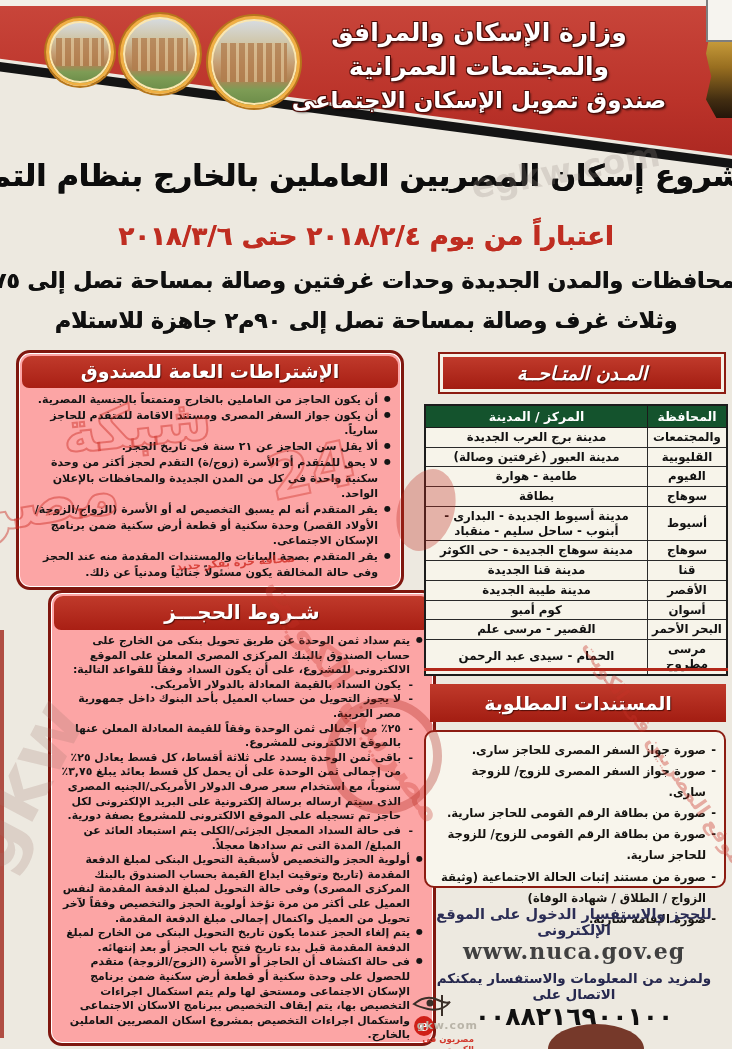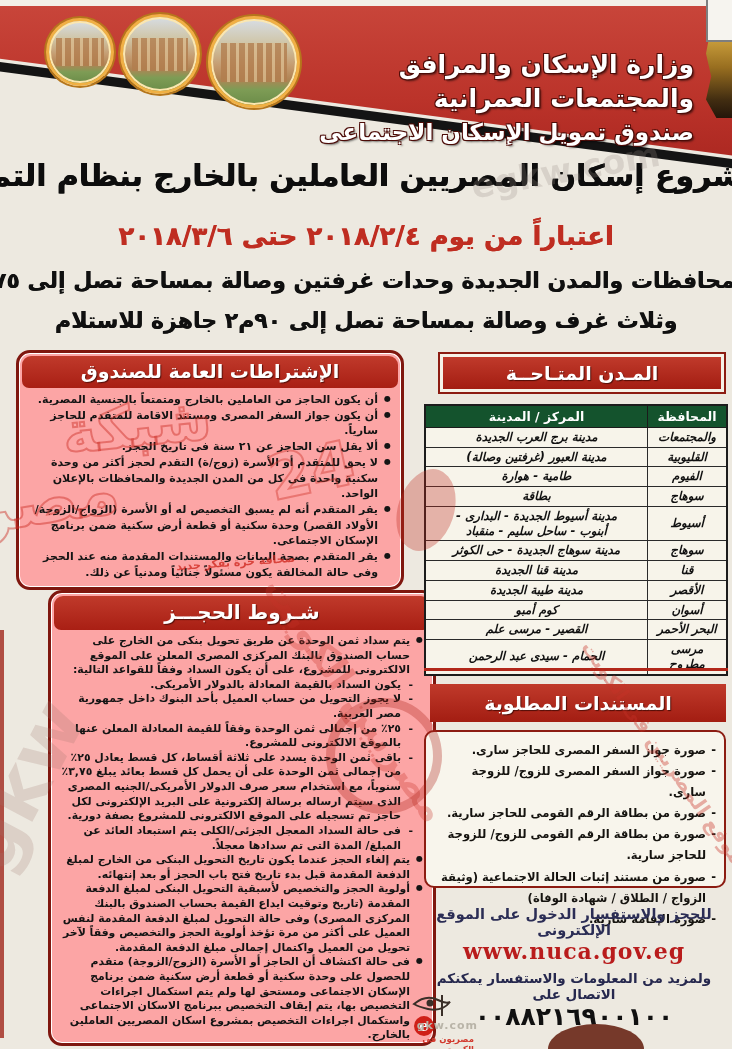--- a/index.html
+++ b/index.html
@@ -9,22 +9,22 @@
     font-family:"DejaVu Sans",sans-serif;direction:rtl;
   }
   
   .hdr-wrap{position:absolute;top:0;left:0;width:732px;height:170px;}
   .hdr-red{position:absolute;top:6px;left:0;width:732px;height:170px;
     background:linear-gradient(180deg,#c8453a 0%,#bb332a 55%,#a8251f 100%);
     clip-path:polygon(0 0,100% 0,100% 88%,0 31%);}
   .hdr-black{position:absolute;top:6px;left:0;width:732px;height:170px;background:#141414;
     clip-path:polygon(0 33%,100% 90%,100% 95.5%,0 38.5%);}
   .hdr-topline{position:absolute;top:0;left:0;width:732px;height:6px;background:#f3efe7;}
-  .ministry{position:absolute;top:16px;right:38px;width:430px;color:#fff;
-    font-weight:bold;text-shadow:1px 1px 0 #4d0c08,-1px 1px 0 #4d0c08,1px -1px 0 #4d0c08,-1px -1px 0 #4d0c08,2px 2px 2px rgba(0,0,0,.5);margin-top:32px;}
+  .ministry{position:absolute;top:16px;right:38px;width:430px;text-align:center;color:#fff;
+    font-weight:bold;text-shadow:1px 1px 0 #4d0c08,-1px 1px 0 #4d0c08,1px -1px 0 #4d0c08,-1px -1px 0 #4d0c08,2px 2px 2px rgba(0,0,0,.5);}
   .ministry .l1{font-size:25px;line-height:1.35;}
   .ministry .l2{font-size:23px;line-height:1.4;}
   .circle{position:absolute;border-radius:50%;border:3px solid #f0b044;
     box-shadow:0 0 0 2px #b5761c, inset 0 0 0 2px #fbe7b0;
     background:
       linear-gradient(180deg,#d7dde4 0%,#cfc4a4 30%,#c49a6e 55%,#b08455 70%,#7e9c55 82%,#6b8c49 100%);
     overflow:hidden;}
   .circle::after{content:"";position:absolute;left:12%;top:28%;width:76%;height:45%;
     background:repeating-linear-gradient(90deg,#b27d4e 0 6px,#d9b98c 6px 9px),
     linear-gradient(#c49a6e,#c49a6e);opacity:.8;}
@@ -65,39 +65,39 @@
   ul.cond li.main::before{content:"●";position:absolute;right:0;top:1px;font-size:8px;}
   ul.cond li.sub{padding-right:22px;}
   ul.cond li.sub::before{content:"-";position:absolute;right:10px;top:0;font-weight:bold;}
   .gc ul.cond li{font-size:11px;line-height:1.43;}
   .bc ul.cond li{font-size:10.9px;line-height:1.34;}
   
   .cities-title{position:absolute;left:438px;top:352px;width:288px;height:42px;
     border:2px solid #8c1c12;background:#f6f2e8;padding:3px;box-sizing:border-box;}
   .cities-title .inner{width:100%;height:100%;background:linear-gradient(180deg,#c03a2b,#a31d12);
     color:#fff;font-weight:bold;font-size:19px;display:flex;align-items:center;justify-content:center;
-    letter-spacing:2px;text-shadow:1px 1px 1px #500e08;}
+    letter-spacing:2px;text-shadow:1px 1px 1px #500e08;font-style:italic;}
   table.cities{position:absolute;left:424px;top:404px;width:304px;border-collapse:collapse;
     background:#f7f4ea;border:2px solid #1c1c1c;direction:rtl;}
   table.cities th{background:#14532d;color:#fff;font-size:12.5px;font-weight:bold;padding:3px 2px;border:1px solid #1b1b1b;}
   table.cities td{border:1px solid #2a2a2a;font-size:11.8px;font-weight:bold;color:#111;
-    text-align:center;padding:2px 3px;white-space:pre-line;line-height:1.25;font-style:italic;}
+    text-align:center;padding:2px 3px;white-space:pre-line;line-height:1.25;}
   td.gov{width:72px;}
   .red-rule{position:absolute;left:424px;top:668px;width:304px;height:3px;background:#b2271a;box-shadow:0 -4px 0 -2px #d8938b;}
   .docs-band{position:absolute;left:430px;top:684px;width:296px;height:38px;
     background:linear-gradient(180deg,#c03a2b,#a31d12);color:#fff;font-weight:bold;font-size:19px;
     display:flex;align-items:center;justify-content:center;text-shadow:1px 1px 1px #500e08;}
   .docs-box{position:absolute;left:424px;top:730px;width:302px;height:158px;box-sizing:border-box;
     border:2.5px solid #8c1c12;border-radius:10px;background:#f8f5ec;padding:8px 8px 4px;}
   ul.docs{list-style:none;margin:0;padding:0;}
   ul.docs li{position:relative;padding-right:10px;font-size:11.6px;font-weight:bold;color:#15130f;line-height:1.82;text-align:right;}
   ul.docs li::before{content:"-";position:absolute;right:0;top:0;}
   .booking{position:absolute;left:420px;top:906px;width:308px;text-align:center;color:#23254f;}
   .booking .b1{font-size:14.5px;font-weight:bold;color:#2b2d55;}
-  .booking .site{font-size:22px;font-weight:bold;color:#b91c1c;font-family:"DejaVu Serif",serif;letter-spacing:1px;direction:ltr;}
+  .booking .site{font-size:22px;font-weight:bold;color:#404040;font-family:"DejaVu Serif",serif;letter-spacing:1px;direction:ltr;}
   .booking .b2{font-size:13.5px;font-weight:bold;color:#26284e;margin-top:6px;}
   .booking .phone{font-size:25px;font-weight:900;color:#101010;letter-spacing:4px;direction:ltr;}
   
   .pub{position:absolute;left:408px;top:992px;width:110px;height:57px;}
   .pub .eye{position:absolute;right:66px;top:0;width:40px;height:26px;}
   .pub .e{position:absolute;right:84px;top:24px;width:20px;height:20px;border-radius:50%;
     background:#cf1f17;color:#fff;font-weight:900;font-size:15px;line-height:20px;text-align:center;font-family:"DejaVu Serif",serif;}
   .pub .gkw{position:absolute;right:40px;top:27px;font-size:11px;color:#b9b4a8;font-weight:bold;letter-spacing:1px;direction:ltr;}
   .pub .ar{position:absolute;right:44px;top:42px;font-size:8.5px;color:#d23a2e;font-weight:bold;}
   .head-shape{position:absolute;left:548px;top:1024px;width:96px;height:25px;background:#76392a;
@@ -156,22 +156,22 @@
 
   <div class="rbox bc">
     <div class="band band-bc">شـروط الحجـــز</div>
     <ul class="cond" id="bc-list">
         <li class="main">يتم سداد ثمن الوحدة عن طريق تحويل بنكى من الخارج على حساب الصندوق بالبنك المركزى المصرى المعلن على الموقع الالكترونى للمشروع، على أن يكون السداد وفقاً للقواعد التالية:</li>
         <li class="sub">يكون السداد بالقيمة المعادلة بالدولار الأمريكى.</li>
         <li class="sub">لا يجوز التحويل من حساب العميل بأحد البنوك داخل جمهورية مصر العربية.</li>
         <li class="sub">٢٥٪ من إجمالى ثمن الوحدة وفقاً للقيمة المعادلة المعلن عنها بالموقع الالكترونى للمشروع.</li>
         <li class="sub">باقى ثمن الوحدة يسدد على ثلاثة أقساط، كل قسط يعادل ٢٥٪ من إجمالى ثمن الوحدة على أن يحمل كل قسط بعائد يبلغ ٣,٧٥٪ سنوياً، مع استخدام سعر صرف الدولار الأمريكى/الجنيه المصرى الذى سيتم ارساله برسالة إلكترونية على البريد الإلكترونى لكل حاجز تم تسجيله على الموقع الالكترونى للمشروع بصفة دورية.</li>
         <li class="sub">فى حالة السداد المعجل الجزئى/الكلى يتم استبعاد العائد عن المبلغ/ المدة التى تم سدادها معجلاً.</li>
+        <li class="main">أولوية الحجز والتخصيص لأسبقية التحويل البنكى لمبلغ الدفعة المقدمة (تاريخ وتوقيت ايداع القيمة بحساب الصندوق بالبنك المركزى المصرى) وفى حالة التحويل لمبلغ الدفعة المقدمة لنفس العميل على أكثر من مرة تؤخذ أولوية الحجز والتخصيص وفقاً لآخر تحويل من العميل واكتمال إجمالى مبلغ الدفعة المقدمة.</li>
         <li class="main">يتم إلغاء الحجز عندما يكون تاريخ التحويل البنكى من الخارج لمبلغ الدفعة المقدمة قبل بدء تاريخ فتح باب الحجز أو بعد إنتهائه.</li>
-        <li class="main">أولوية الحجز والتخصيص لأسبقية التحويل البنكى لمبلغ الدفعة المقدمة (تاريخ وتوقيت ايداع القيمة بحساب الصندوق بالبنك المركزى المصرى) وفى حالة التحويل لمبلغ الدفعة المقدمة لنفس العميل على أكثر من مرة تؤخذ أولوية الحجز والتخصيص وفقاً لآخر تحويل من العميل واكتمال إجمالى مبلغ الدفعة المقدمة.</li>
         <li class="main">فى حالة اكتشاف أن الحاجز أو الأسرة (الزوج/الزوجة) متقدم للحصول على وحدة سكنية أو قطعة أرض سكنية ضمن برنامج الإسكان الاجتماعى ومستحق لها ولم يتم استكمال اجراءات التخصيص بها، يتم إيقاف التخصيص ببرنامج الاسكان الاجتماعى واستكمال اجراءات التخصيص بمشروع اسكان المصريين العاملين بالخارج.</li>
       </ul>
   </div>
 
   <div class="cities-title">
     <div class="inner">المـدن المتـاحــة</div>
   </div>
   <table class="cities">
     <thead>
       <tr>

